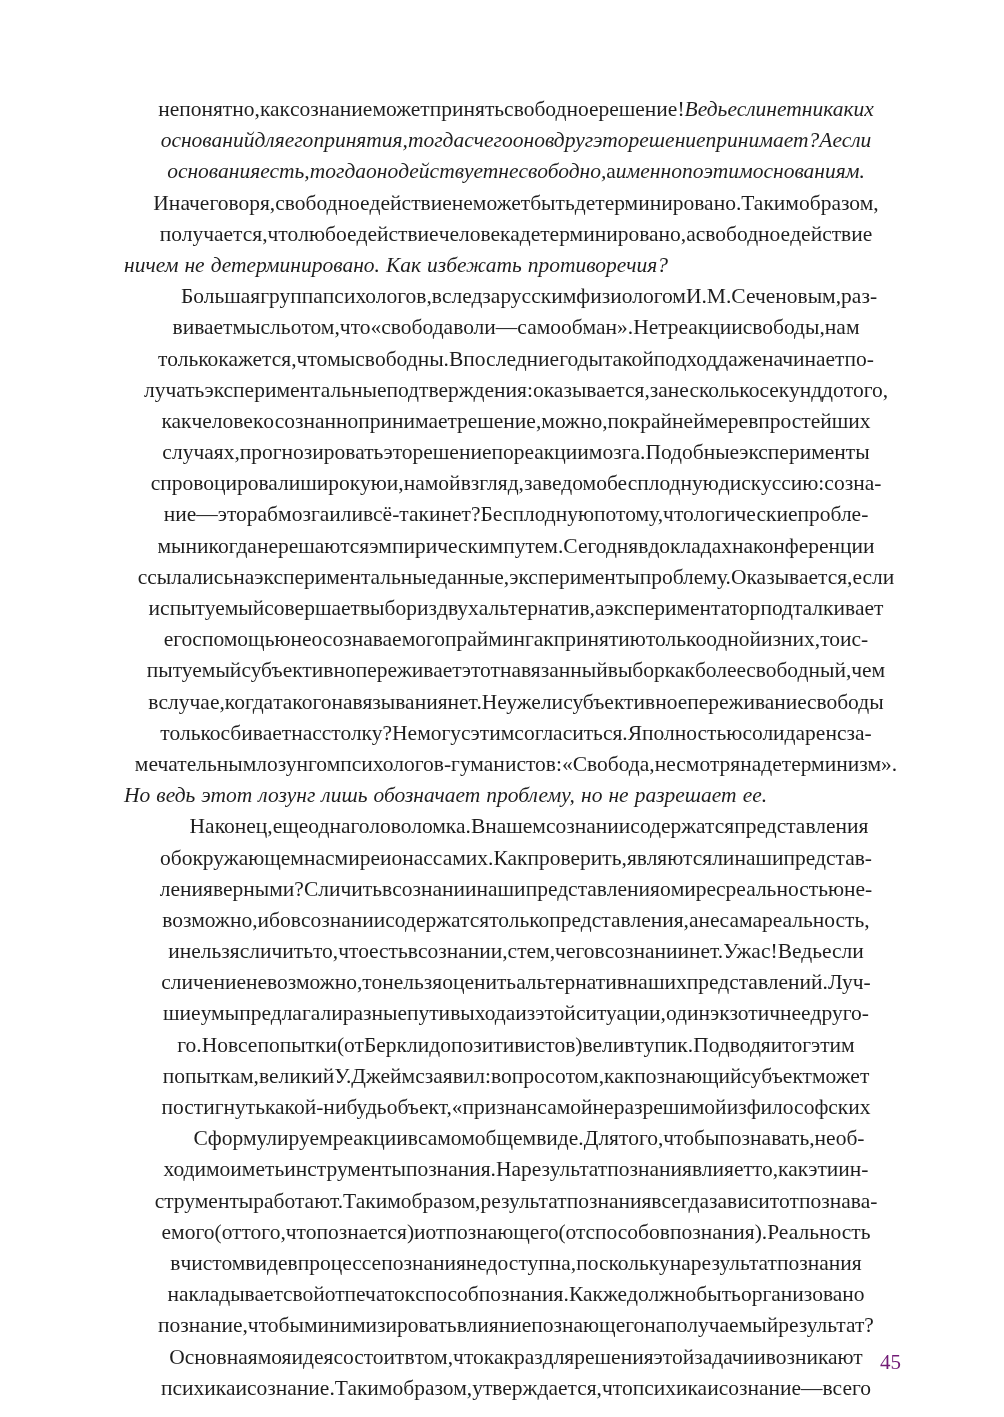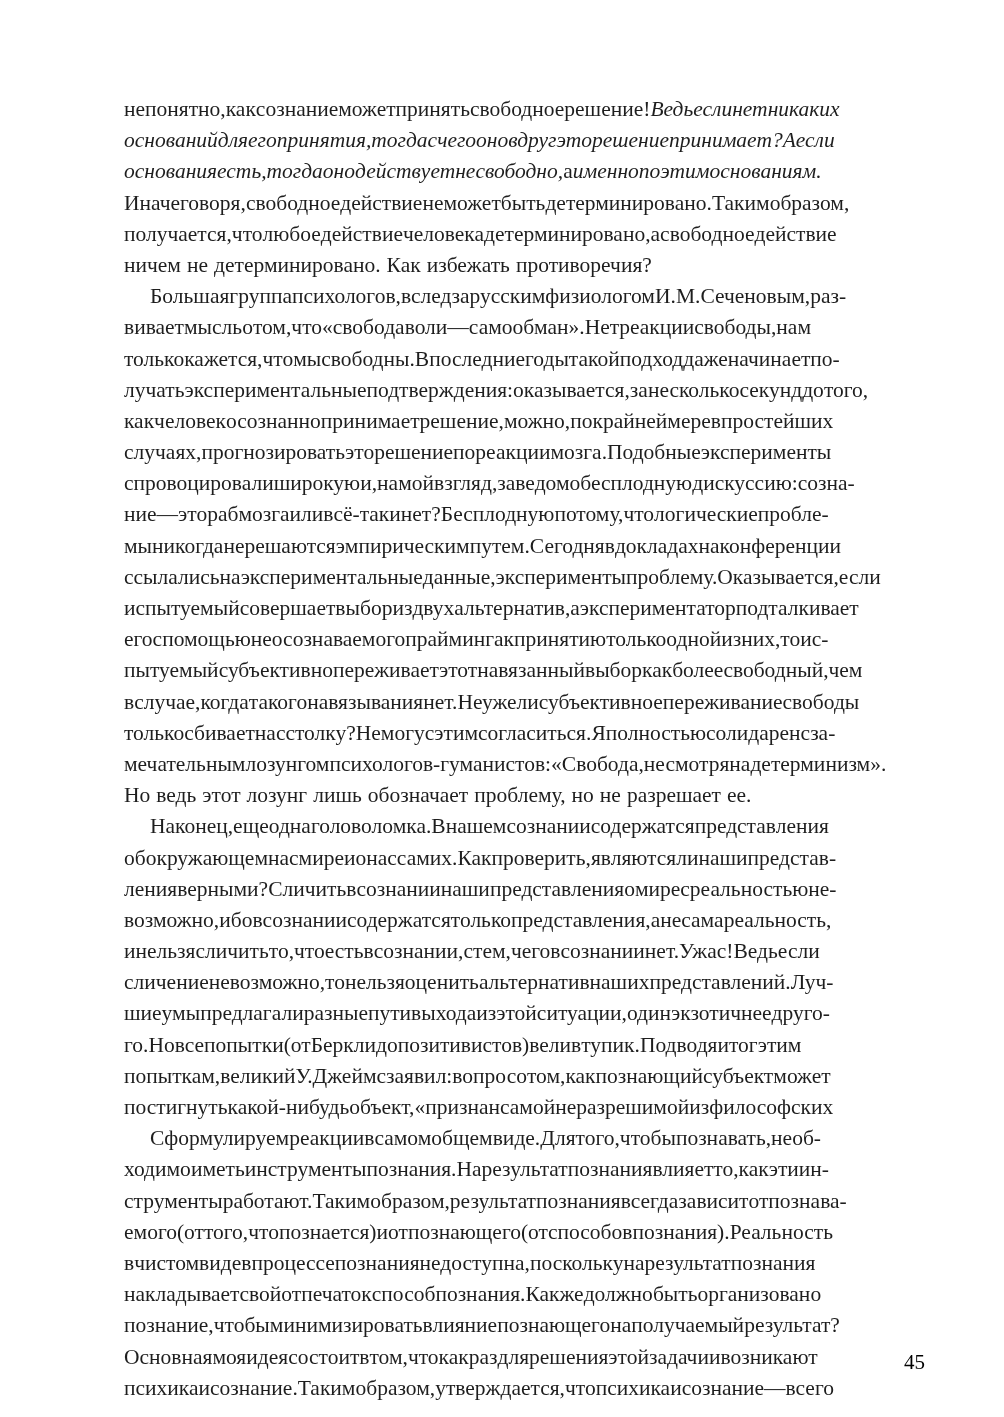--- a/index.html
+++ b/index.html
@@ -7,30 +7,30 @@
     .page {
       position: absolute; left: 124px; top: 94px; width: 784px;
       font-family: "Liberation Serif", "DejaVu Serif", serif;
       font-size: 21.5px; color: #1e1e1e;
     }
     .line {
       display: block; height: 31.2px; line-height: 31.2px;
       text-align: justify; text-align-last: justify;
       white-space: nowrap; overflow: visible;
     }
-    .line.last { text-align-last: left; }
+    .line.last { text-align-last: left; font-style: italic; }
     .line.indent { padding-left: 26px; }
     .it { font-style: italic; }
     .page-number {
-      position: absolute; left: 904px; top: 1350px;
+      position: absolute; left: 880px; top: 1350px;
       font-family: "Liberation Serif", "DejaVu Serif", serif;
-      font-size: 21px; color: #000000;
+      font-size: 21px; color: #701a75;
     }
     
-    .jl { display: flex; justify-content: flex-start; }
+    .jl { display: flex; justify-content: center; }
     .jl.last { justify-content: flex-start; gap: 0.28em; }
   </style>
 </head>
 <body>
 
 <div class="page" id="page-body">
     <div>
       <div class="line jl">
         <span><span>непонятно,</span></span>
         <span><span>как</span></span>

